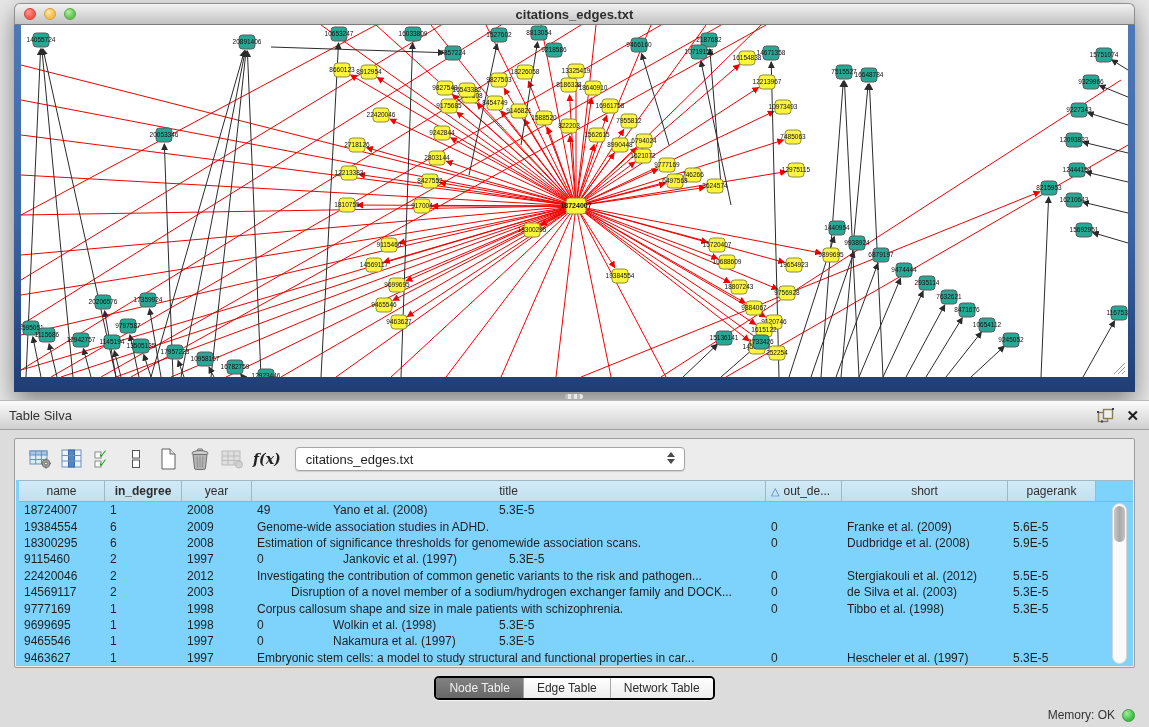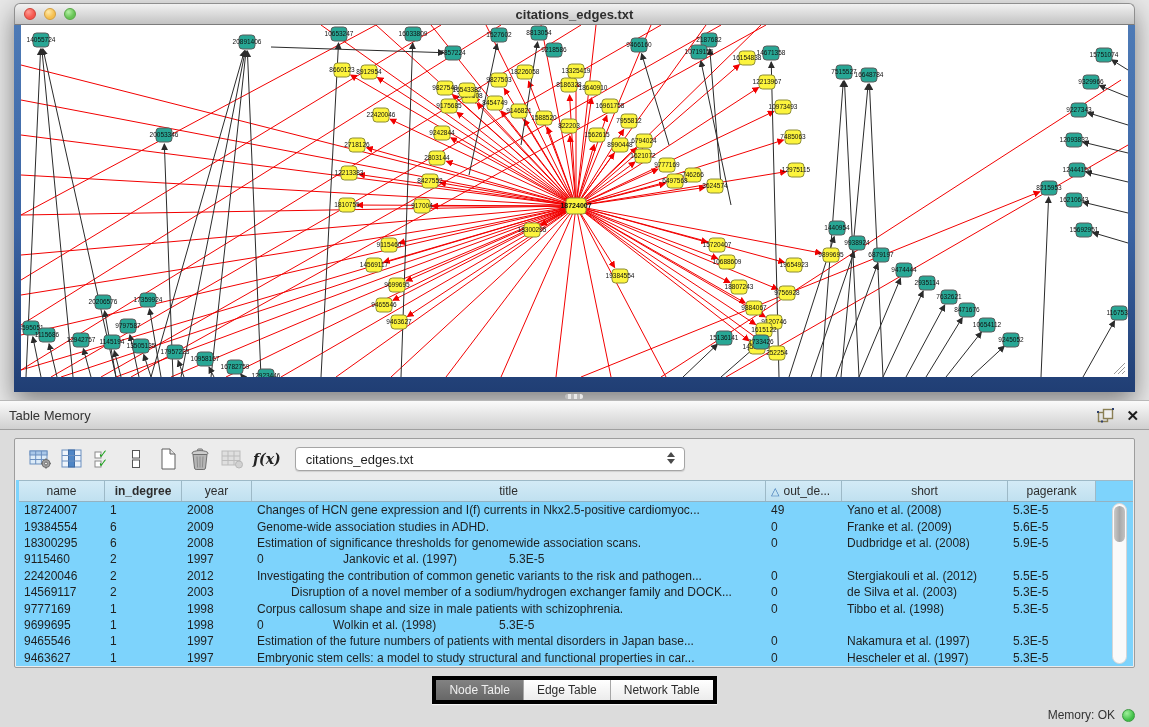--- a/index.html
+++ b/index.html
@@ -47,21 +47,21 @@
   .th.left{justify-content:flex-start;padding-left:5px}
   .sortglyph{color:#3f79b8;margin-right:4px;font-size:11px}
   .tbody{margin-left:3px}
   .tr{display:flex;height:16.4px;align-items:center}
   .td{box-sizing:border-box;padding-left:5px;font-size:12px;color:#1f1f1f;white-space:nowrap;overflow:hidden;text-overflow:ellipsis}
   .vscroll{position:absolute;right:6px;top:23px;bottom:2px;width:15px;background:#fafafa;border:1px solid #d6d6d6;border-radius:8px;box-sizing:border-box}
   .vthumb{position:absolute;left:1px;right:1px;top:2px;height:36px;border-radius:7px;background:linear-gradient(90deg,#c9c9c9,#a8a8a8 50%,#c2c2c2)}
 
   
   .tabs{position:absolute;left:0;top:246px;width:1149px;display:flex;justify-content:center}
-  .seg{display:flex;border:4px solid #000000;border-radius:0;overflow:hidden;height:20px;box-shadow:0 1px 1px rgba(255,255,255,.7), inset 0 1px 0 rgba(255,255,255,.4)}
+  .seg{display:flex;border:2px solid #000000;border-radius:5px;overflow:hidden;height:20px;box-shadow:0 1px 1px rgba(255,255,255,.7), inset 0 1px 0 rgba(255,255,255,.4)}
   .seg .tab{display:flex;align-items:center;padding:0 13px;font-size:12px;color:#2c2c2c;background:linear-gradient(#ffffff,#ececec);border-right:1px solid #a6a6a6;cursor:default}
   .seg .tab:last-child{border-right:none}
   .seg .tab.active{background:linear-gradient(#828282,#676767);color:#f0f0f0}
 
   
   .statusbar{position:absolute;right:14px;bottom:5px;display:flex;align-items:center;gap:7px;font-size:12px;color:#333}
   .memdot{width:13px;height:13px;border-radius:50%;background:radial-gradient(circle at 35% 30%,#9ff09a,#3fbf47 65%);border:1px solid #3b9a40;box-sizing:border-box}
 </style>
 </head>
 <body>
@@ -452,21 +452,21 @@
               <line x1="12" y1="15" x2="15" y2="12"></line>
           </g>
         </svg>
       </div>
     </div>
   </div>
 
   <div class="gap-grip"></div>
 
   <div class="panel-header">
-    <span class="ptitle">Table Memory</span>
+    <span class="ptitle">Table Silva</span>
     <span class="ph-icons">
       <svg width="17" height="15" viewBox="0 0 17 15">
         <rect x="1.5" y="4.5" width="9" height="9" fill="none" stroke="#8a7f54" stroke-width="1.4"></rect>
         <rect x="6.5" y="1.5" width="9" height="9" fill="#efefef" stroke="#8a7f54" stroke-width="1.4"></rect>
         <rect x="0" y="3" width="2" height="2" fill="#2c3f6e"></rect>
           <rect x="15" y="0" width="2" height="2" fill="#2c3f6e"></rect>
           <rect x="4" y="12.5" width="2" height="2" fill="#2c3f6e"></rect>
       </svg>
       <span class="close-x">✕</span>
     </span>
@@ -575,21 +575,20 @@
             </div>
             <div class="th" style="width: 88px;">
               <span>pagerank</span>
             </div>
           </div>
         <div class="tbody" id="tbody">
             <div class="tr">
               <div class="td" style="width: 86px;">18724007</div>
               <div class="td" style="width: 77px;">1</div>
               <div class="td" style="width: 70px;">2008</div>
-              <div class="td" style="width: 514px;">Changes of HCN gene expression and I(f) currents in Nkx2.5-positive cardiomyoc...</div>
               <div class="td" style="width: 76px;">49</div>
               <div class="td" style="width: 166px;">Yano et al. (2008)</div>
               <div class="td" style="width: 88px;">5.3E-5</div>
             </div>
             <div class="tr">
               <div class="td" style="width: 86px;">19384554</div>
               <div class="td" style="width: 77px;">6</div>
               <div class="td" style="width: 70px;">2009</div>
               <div class="td" style="width: 514px;">Genome-wide association studies in ADHD.</div>
               <div class="td" style="width: 76px;">0</div>
@@ -645,21 +644,20 @@
               <div class="td" style="width: 77px;">1</div>
               <div class="td" style="width: 70px;">1998</div>
               <div class="td" style="width: 76px;">0</div>
               <div class="td" style="width: 166px;">Wolkin et al. (1998)</div>
               <div class="td" style="width: 88px;">5.3E-5</div>
             </div>
             <div class="tr">
               <div class="td" style="width: 86px;">9465546</div>
               <div class="td" style="width: 77px;">1</div>
               <div class="td" style="width: 70px;">1997</div>
-              <div class="td" style="width: 514px;">Estimation of the future numbers of patients with mental disorders in Japan base...</div>
               <div class="td" style="width: 76px;">0</div>
               <div class="td" style="width: 166px;">Nakamura et al. (1997)</div>
               <div class="td" style="width: 88px;">5.3E-5</div>
             </div>
             <div class="tr">
               <div class="td" style="width: 86px;">9463627</div>
               <div class="td" style="width: 77px;">1</div>
               <div class="td" style="width: 70px;">1997</div>
               <div class="td" style="width: 514px;">Embryonic stem cells: a model to study structural and functional properties in car...</div>
               <div class="td" style="width: 76px;">0</div>

